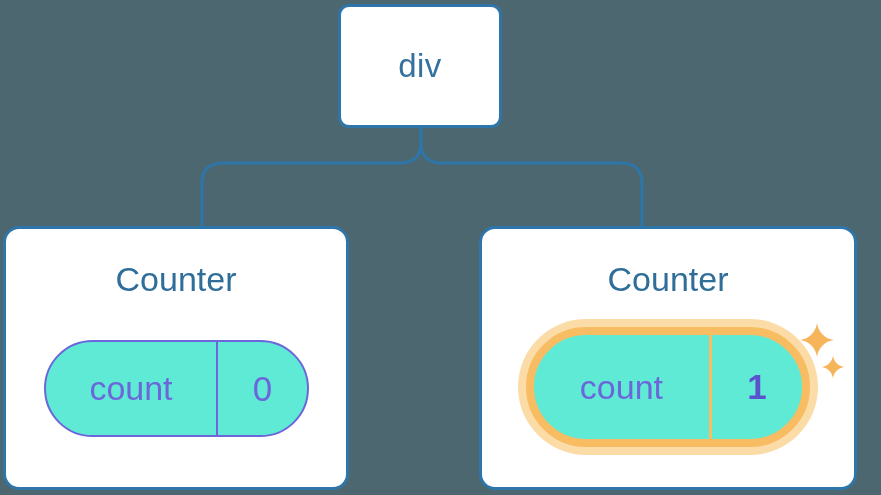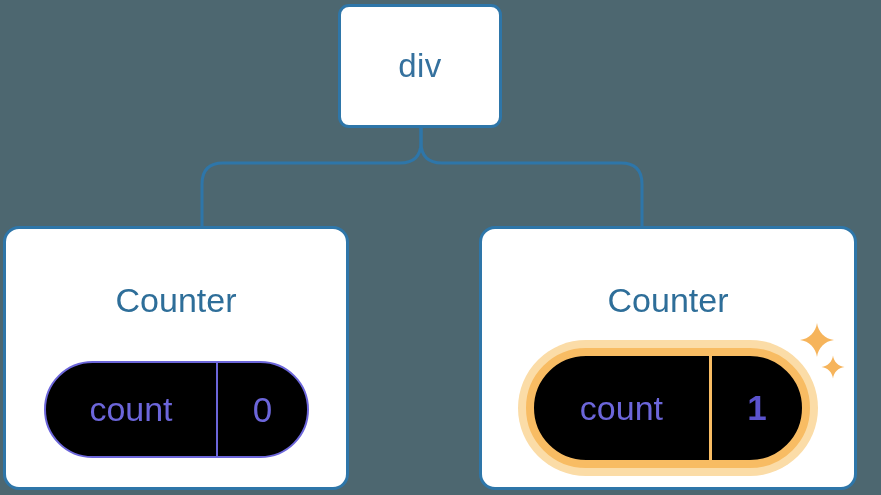--- a/index.html
+++ b/index.html
@@ -49,32 +49,32 @@
     border: 3px solid #2E76A9;
     border-radius: 16px;
     box-sizing: border-box;
     display: flex;
     flex-direction: column;
     align-items: center;
   }
   .card.left  { left: 3px;   width: 346px; }
   .card.right { left: 479px; width: 378px; }
   .card-title {
-    margin-top: 52px;
+    margin-top: 31px;
     font-size: 34px;
     line-height: 38px;
     font-weight: 500;
     color: #2E6E99;
   }
   
   .pill {
     box-sizing: border-box;
     display: flex;
     align-items: stretch;
-    background: #000000;
+    background: #5eead4;
   }
   .pill.plain {
     margin-top: 42px;
     width: 265px; height: 97px;
     border: 2px solid #6C66DA;
     border-radius: 999px;
   }
   .pill.highlight {
     margin-top: 29px;
     width: 284px; height: 120px;

